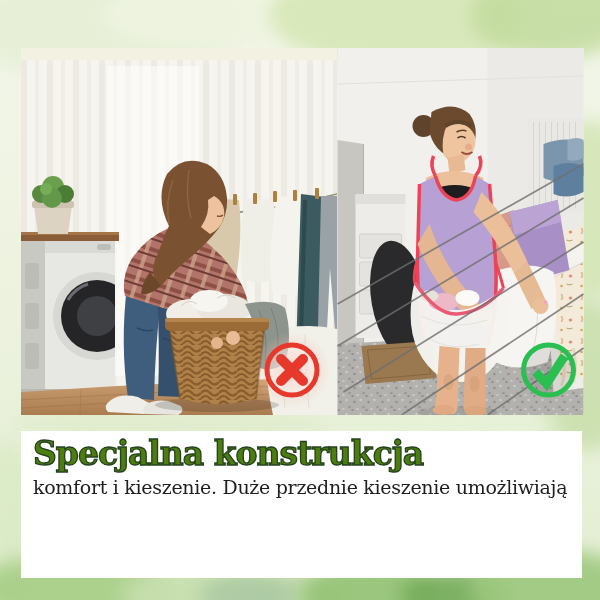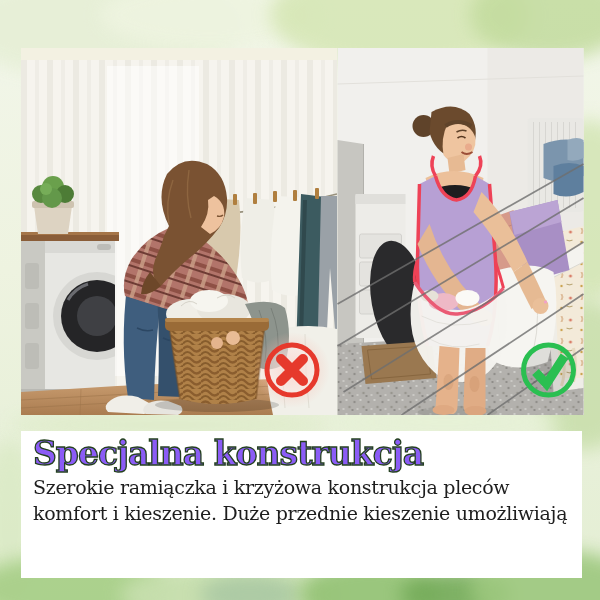--- a/index.html
+++ b/index.html
@@ -16,21 +16,21 @@
   .photo svg{display:block}
   .photo-left{width:316px;height:367px}
   .photo-right{width:247px;height:367px}
   .info-panel{
     position:absolute;left:21px;top:431px;width:561px;height:147px;
     background:#ffffff;padding:2px 0 0 12px;
   }
   .title{
     font-family:"DejaVu Serif",serif;font-weight:bold;
     font-size:33px;line-height:41px;letter-spacing:-1px;
-    color:#8b5cf6;-webkit-text-stroke:1.3px #24411f;
+    color:#4d7c0f;-webkit-text-stroke:1.3px #24411f;
   }
   .body-line{
     font-size:19px;line-height:26px;color:#1e1e1e;
     letter-spacing:-0.3px;white-space:nowrap;
   }
 </style>
 </head>
 <body>
 
 <div class="bg">
@@ -318,15 +318,14 @@
         <circle cx="211" cy="322" r="25" fill="#3a3a38" opacity="0.12"></circle>
         <circle cx="211" cy="322" r="25" fill="none" stroke="#2abf51" stroke-width="5"></circle>
         <path d="M198,324 L209,336 L227,308" fill="none" stroke="#2abf51" stroke-width="9" stroke-linecap="butt" stroke-linejoin="miter"></path>
       </g>
     </svg>
   </figure>
 </div>
 
 <section class="info-panel">
   <h1 class="title">Specjalna konstrukcja</h1>
-  <p class="body-line">Szerokie ramiączka i krzyżowa konstrukcja pleców</p>
   <p class="body-line">komfort i kieszenie. Duże przednie kieszenie umożliwiają</p>
 </section>
 
 </body></html>

